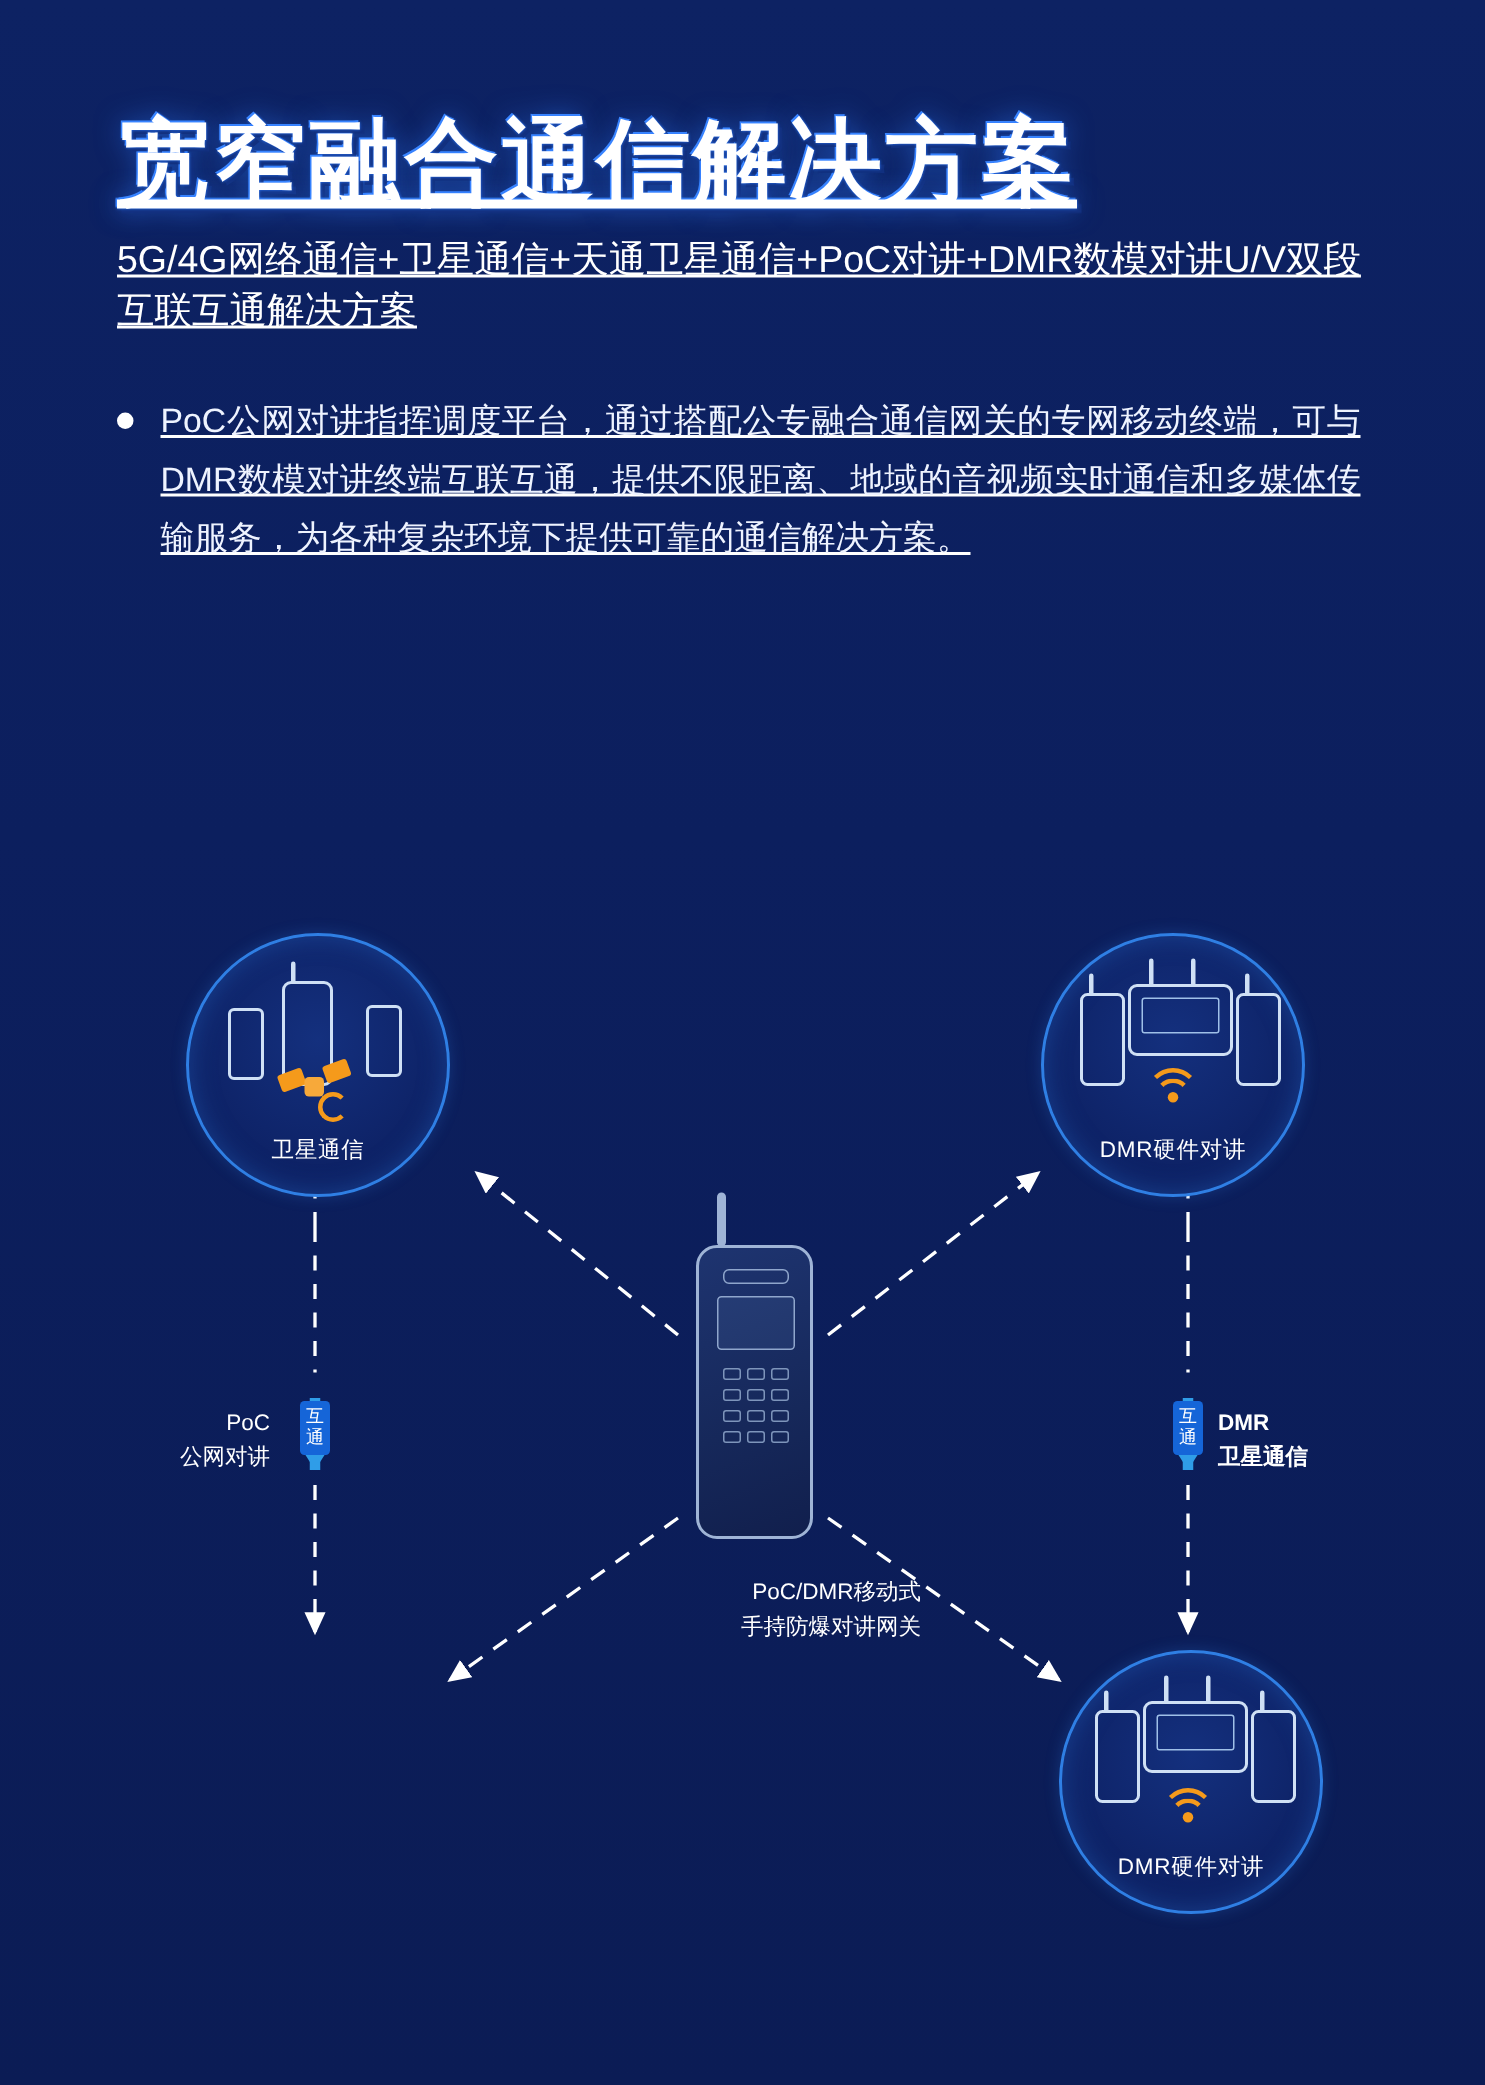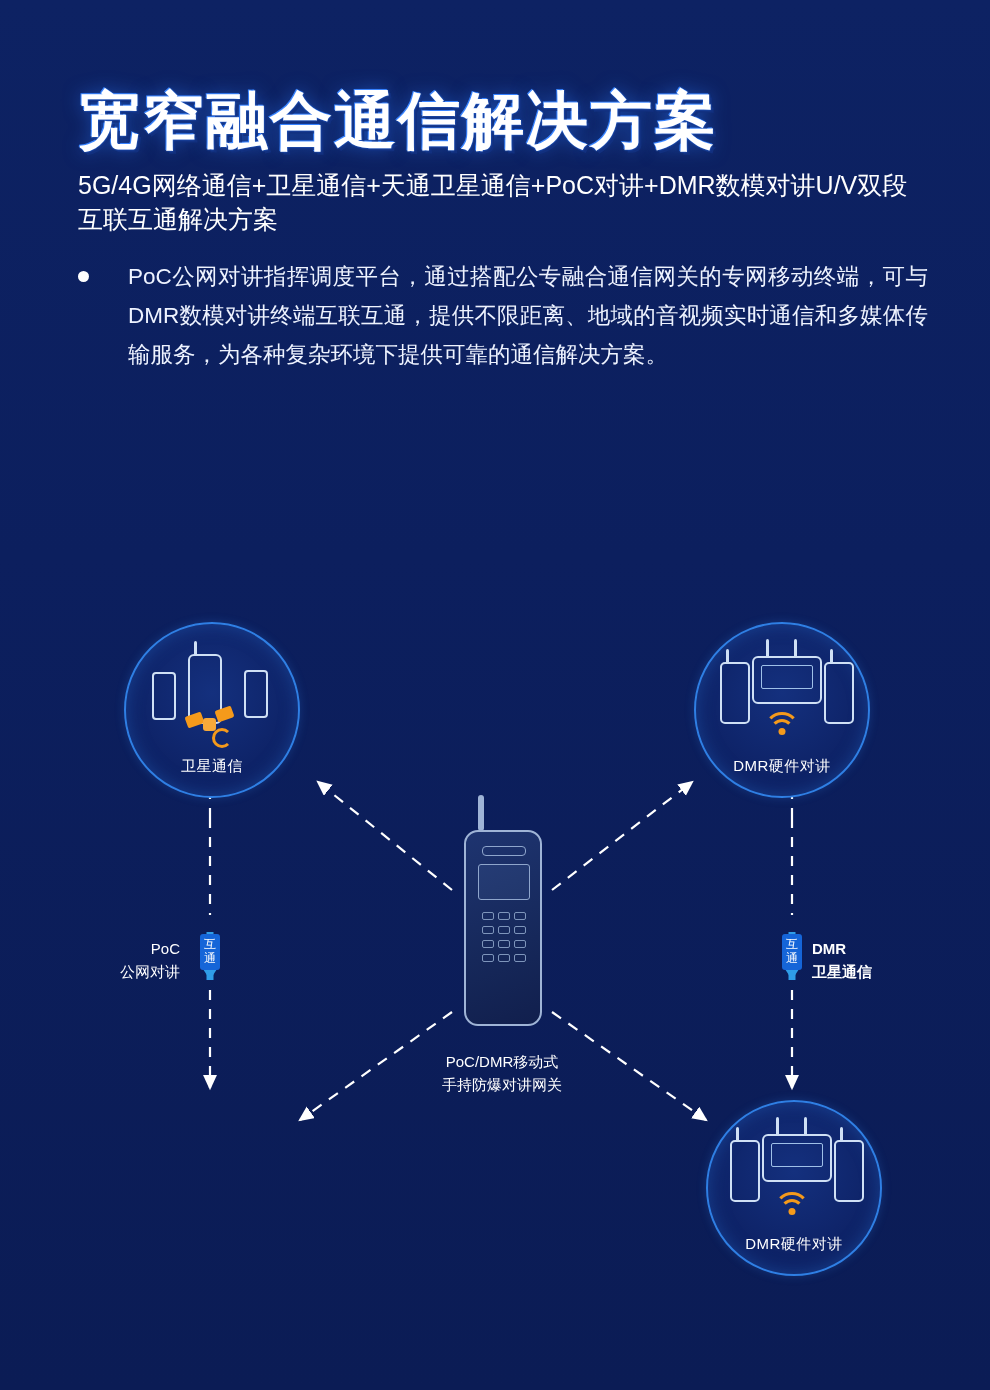--- a/index.html
+++ b/index.html
@@ -14,22 +14,23 @@
     overflow: hidden;
     font-family: "Liberation Sans", sans-serif;
     background: linear-gradient(180deg, #0d2263 0%, #0c1f5e 40%, #0b1c55 100%);
     color: #ffffff;
   }
 
   
   .header {
     position: absolute;
     left: 78px;
-    top: 88px;
+    top: 76px;
     width: 850px;
+    text-decoration: underline;
   }
   .main-title {
     font-size: 62px;
     font-weight: bold;
     letter-spacing: 2px;
     line-height: 1.05;
     color: #ffffff;
     text-shadow:
        0 0 2px #2e7bff,
        3px 3px 0 #12307f,
@@ -40,24 +41,23 @@
   }
   .sub-title {
     margin-top: 16px;
     font-size: 25px;
     line-height: 1.35;
     color: #ffffff;
     font-weight: 400;
     width: 840px;
   }
   .bullet-row {
-    margin-top: 20px;
+    margin-top: 36px;
     display: flex;
     align-items: flex-start;
-    justify-content: space-between;
   }
   .bullet-dot {
     width: 11px;
     height: 11px;
     border-radius: 50%;
     background: #ffffff;
     margin-top: 14px;
     margin-right: 18px;
     flex: none;
   }
@@ -268,21 +268,21 @@
     height: 6px;
     border: 1px solid #7e95bb;
     border-radius: 2px;
   }
 
   .center-caption {
     position: absolute;
     left: 390px;
     top: 490px;
     width: 224px;
-    text-align: center;
+    text-align: right;
     font-size: 15px;
     line-height: 1.55;
     color: #ffffff;
   }
 
   
   .interop {
     position: absolute;
     width: 20px;
     padding: 4px 0;

